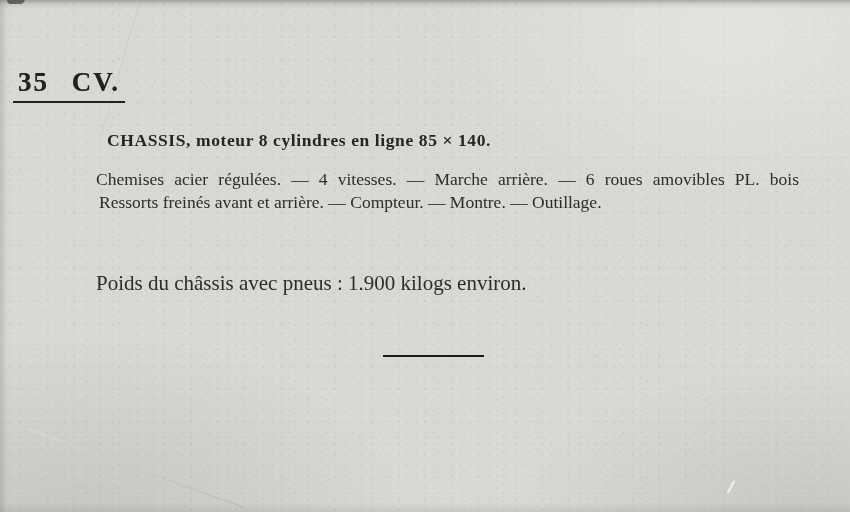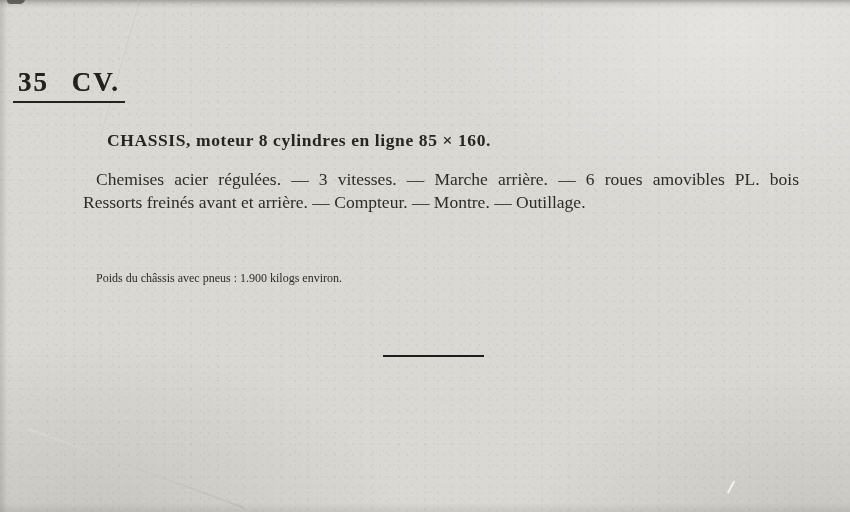--- a/index.html
+++ b/index.html
@@ -124,27 +124,28 @@
   .spec-line {
     text-align: justify;
     text-align-last: justify;
     white-space: normal;
   }
   .spec-line.first {
     padding-left: 13px;
   }
   .spec-line.last {
     text-align-last: left;
+    margin-left: 16px;
   }
 
   .weight-line {
     position: absolute;
     left: 96px;
     top: 271px;
-    font-size: 12px;
+    font-size: 21px;
     color: #2d2c28;
   }
 
   .divider {
     position: absolute;
     left: 383px;
     top: 355px;
     width: 101px;
     height: 2px;
     background: #1d1c1a;
@@ -159,24 +160,24 @@
   <div class="shading"></div>
   <div class="corner-notch"></div>
   <div class="crease crease-top-left"></div>
   <div class="crease crease-bottom-left"></div>
   <div class="scratch-bottom-right"></div>
 
   <div class="title-wrap">
     <div class="title">35 CV.</div>
   </div>
 
-  <div class="section-heading">CHASSIS, moteur 8 cylindres en ligne 85 × 160.</div>
+  <div class="section-heading">CHASSIS, moteur 8 cylindres en ligne 85 × 140.</div>
 
   <div class="spec-block">
-    <div class="spec-line first">Chemises acier régulées. — 3 vitesses. — Marche arrière. — 6 roues amovibles PL. bois</div>
+    <div class="spec-line first">Chemises acier régulées. — 4 vitesses. — Marche arrière. — 6 roues amovibles PL. bois</div>
     <div class="spec-line last">Ressorts freinés avant et arrière. — Compteur. — Montre. — Outillage.</div>
   </div>
 
   <div class="weight-line">Poids du châssis avec pneus : 1.900 kilogs environ.</div>
 
   <div class="divider"></div>
 
 </div>
 
 </body></html>

